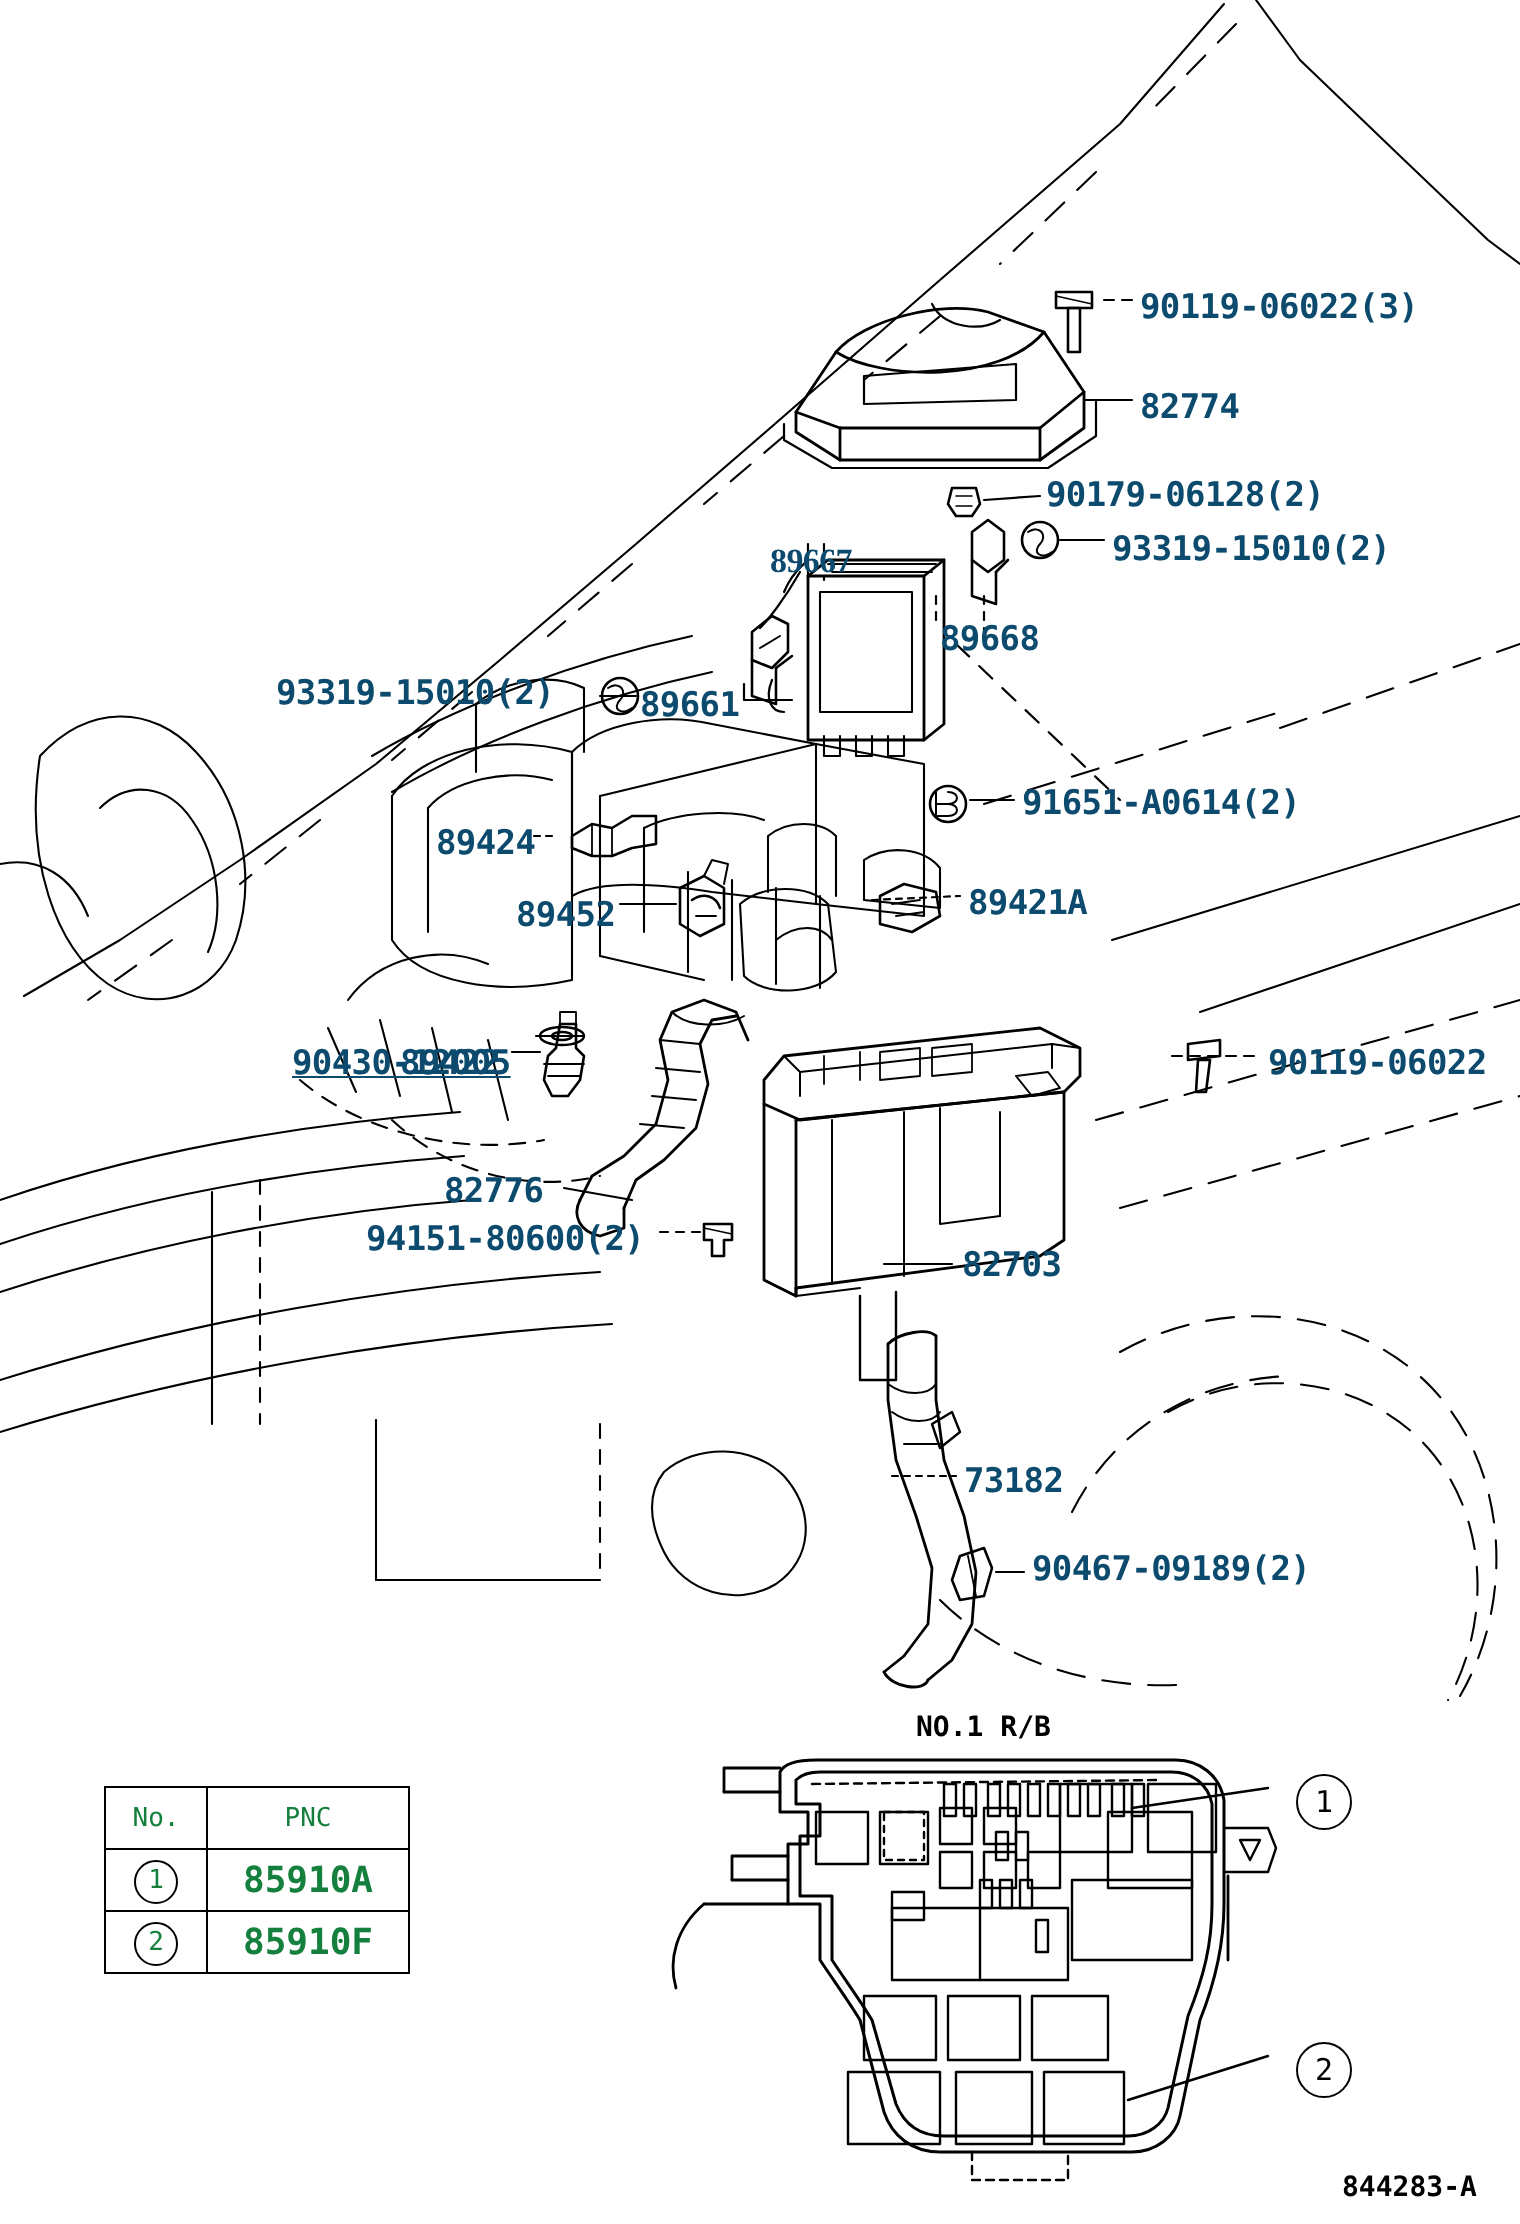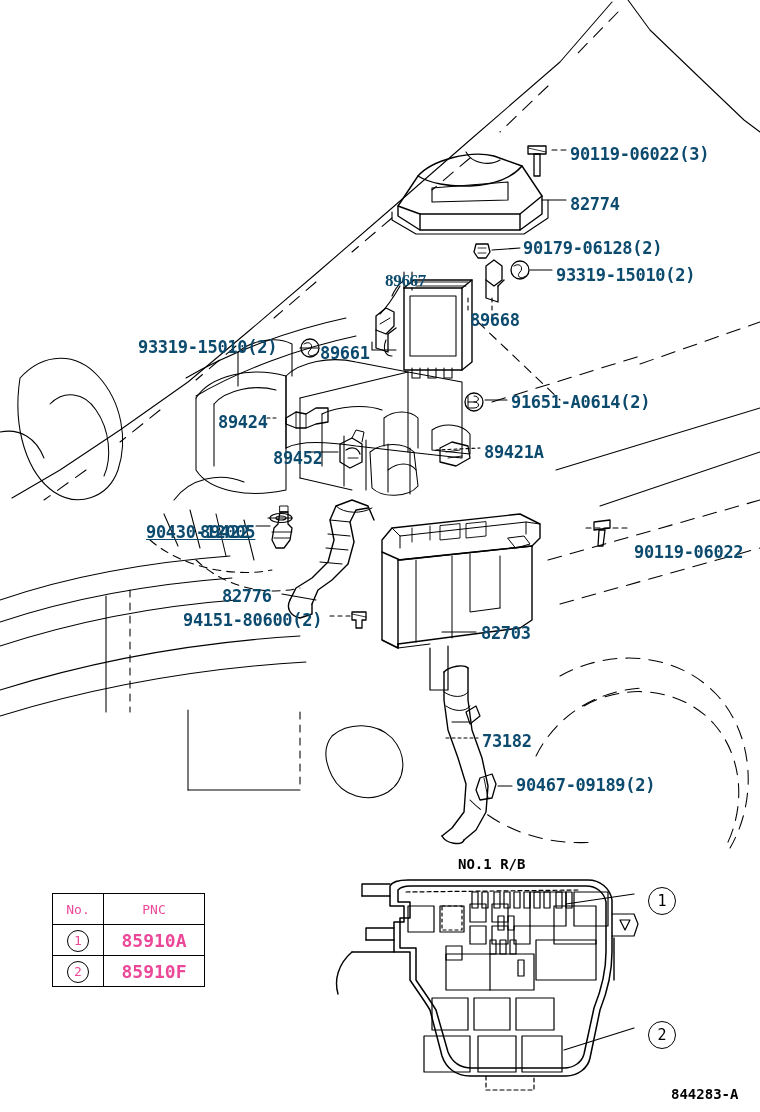--- a/index.html
+++ b/index.html
@@ -17,21 +17,21 @@
     font-size:17px;font-weight:bold;letter-spacing:-0.3px;
     white-space:nowrap;color:#0c4a6e;line-height:1;
   }
   .tbl{
     position:absolute;left:52px;top:893px;
     border-collapse:collapse;background:#fff;
   }
   .tbl td,.tbl th{
     border:1.6px solid #000;padding:0;text-align:center;
     font-family:"DejaVu Sans Mono","Liberation Mono",monospace;
-    color:#ec4899;
+    color:#15803d;
     margin-top:48px;
   }
   .tbl th{font-size:13px;font-weight:normal;height:30px;}
   .tbl td{font-size:18px;font-weight:bold;height:30px;}
   .tbl .cno{width:50px;}
   .tbl .cpnc{width:100px;}
   .circnum{
     display:inline-block;width:20px;height:20px;line-height:20px;
     border:1.4px solid #000;border-radius:50%;
     font-size:13px;font-weight:normal;text-align:center;
@@ -404,23 +404,23 @@
   <div class="lbl" style="left:570px;top:196px;">82774</div>
   <div class="lbl" style="left:523px;top:240px;">90179-06128(2)</div>
   <div class="lbl" style="left:556px;top:267px;">93319-15010(2)</div>
   <div class="lbl" style="left:385px;top:272px;font-family:Liberation Serif, serif;">89667</div>
   <div class="lbl" style="left:470px;top:312px;">89668</div>
   <div class="lbl" style="left:138px;top:339px;">93319-15010(2)</div>
   <div class="lbl" style="left:320px;top:345px;">89661</div>
   <div class="lbl" style="left:511px;top:394px;">91651-A0614(2)</div>
   <div class="lbl" style="left:218px;top:414px;">89424</div>
   <div class="lbl" style="left:484px;top:444px;">89421A</div>
-  <div class="lbl" style="left:258px;top:450px;margin-left:15px;">89452</div>
+  <div class="lbl" style="left:258px;top:450px;">89452</div>
   <div class="lbl" style="left:146px;top:524px;text-decoration:underline;">90430-12005</div>
-  <div class="lbl" style="left:634px;top:524px;margin-top:20px;">90119-06022</div>
+  <div class="lbl" style="left:634px;top:524px;">90119-06022</div>
   <div class="lbl" style="left:200px;top:524px;">89422</div>
   <div class="lbl" style="left:222px;top:588px;">82776</div>
   <div class="lbl" style="left:183px;top:612px;">94151-80600(2)</div>
   <div class="lbl" style="left:481px;top:625px;">82703</div>
   <div class="lbl" style="left:482px;top:733px;">73182</div>
   <div class="lbl" style="left:516px;top:777px;">90467-09189(2)</div>
 
   <div class="rb-title">NO.1 R/B</div>
 
   <div class="calloutnum" style="left:648px;top:887px;">1</div>

